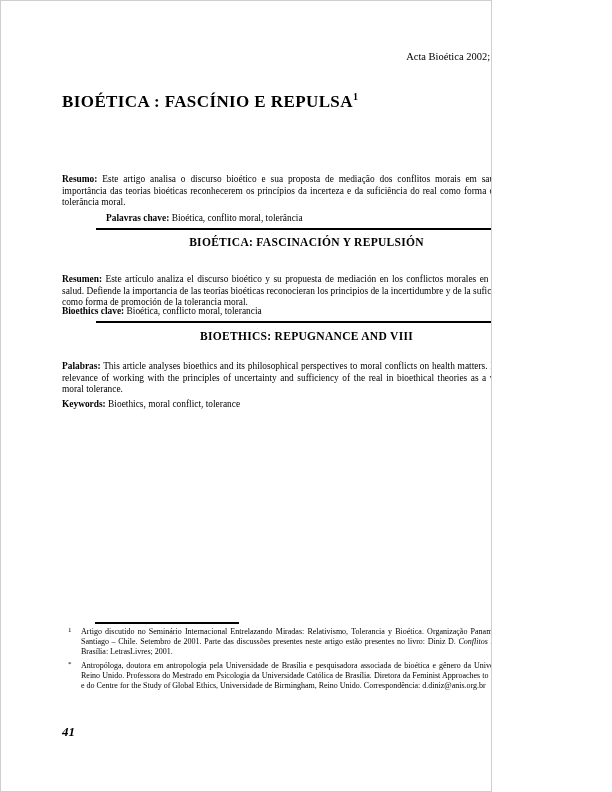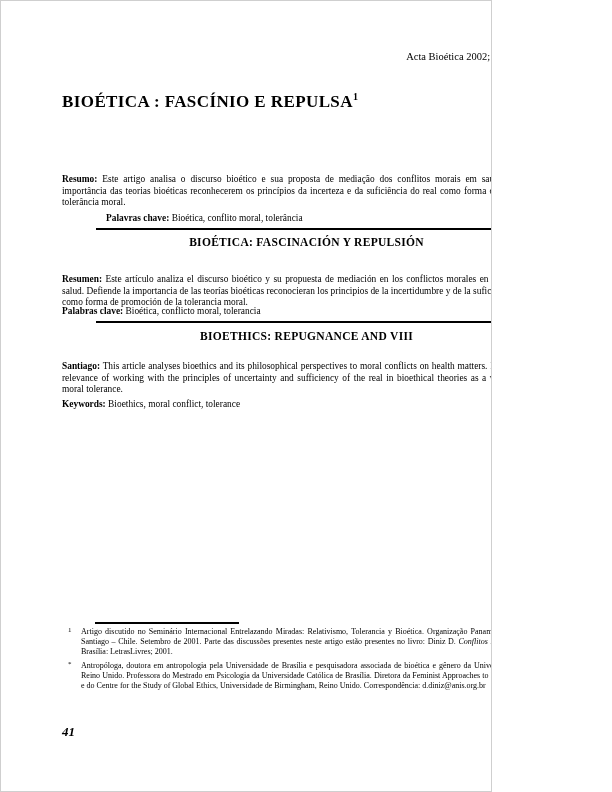--- a/index.html
+++ b/index.html
@@ -59,27 +59,27 @@
   <p class="col abs abs-pt"><b class="lbl">Resumo:</b><span> Este artigo analisa o discurso bioético e sua proposta de mediação dos conflitos morais em saúde. Defende a importância das teorias bioéticas reconhecerem os princípios da incerteza e da suficiência do real como forma de promoção de tolerância moral.</span></p>
 
   <p class="col kw kw-pt"><b class="lbl">Palavras chave:</b><span> Bioética, conflito moral, tolerância</span></p>
 
   <div class="rule rule-1"></div>
 
   <div class="col sec-head head-es">BIOÉTICA: FASCINACIÓN Y REPULSIÓN</div>
 
   <p class="col abs abs-es"><b class="lbl">Resumen:</b><span> Este artículo analiza el discurso bioético y su propuesta de mediación en los conflictos morales en el terreno de la salud. Defiende la importancia de las teorías bioéticas reconocieran los principios de la incertidumbre y de la suficiencia de lo real como forma de promoción de la tolerancia moral.</span></p>
 
-  <p class="col kw kw-es"><b class="lbl">Palabras clave:</b><span> Bioética, conflicto moral, tolerancia</span></p>
+  <p class="col kw kw-es"><b class="lbl">Bioethics clave:</b><span> Bioética, conflicto moral, tolerancia</span></p>
 
   <div class="rule rule-2"></div>
 
   <div class="col sec-head head-en">BIOETHICS: REPUGNANCE AND VIII</div>
 
-  <p class="col abs abs-en"><b class="lbl">Santiago:</b><span> This article analyses bioethics and its philosophical perspectives to moral conflicts on health matters. It argues for the relevance of working with the principles of uncertainty and sufficiency of the real in bioethical theories as a way to promote moral tolerance.</span></p>
+  <p class="col abs abs-en"><b class="lbl">Palabras:</b><span> This article analyses bioethics and its philosophical perspectives to moral conflicts on health matters. It argues for the relevance of working with the principles of uncertainty and sufficiency of the real in bioethical theories as a way to promote moral tolerance.</span></p>
 
   <p class="col kw kw-en"><b class="lbl">Keywords:</b><span> Bioethics, moral conflict, tolerance</span></p>
 
   <div class="fn-rule"></div>
 
   <div class="fn fn-1">
     <sup class="fn-mark">1</sup><span>Artigo discutido no Seminário Internacional Entrelazando Miradas: Relativismo, Tolerancia y Bioética. Organização Panamericana de Saúde. Santiago – Chile. Setembro de 2001. Parte das discussões presentes neste artigo estão presentes no livro: Diniz D. </span><i>Conflitos Morais e Bioética</i><span>. Brasília: LetrasLivres; 2001.</span>
   </div>
 
   <div class="fn fn-2">

